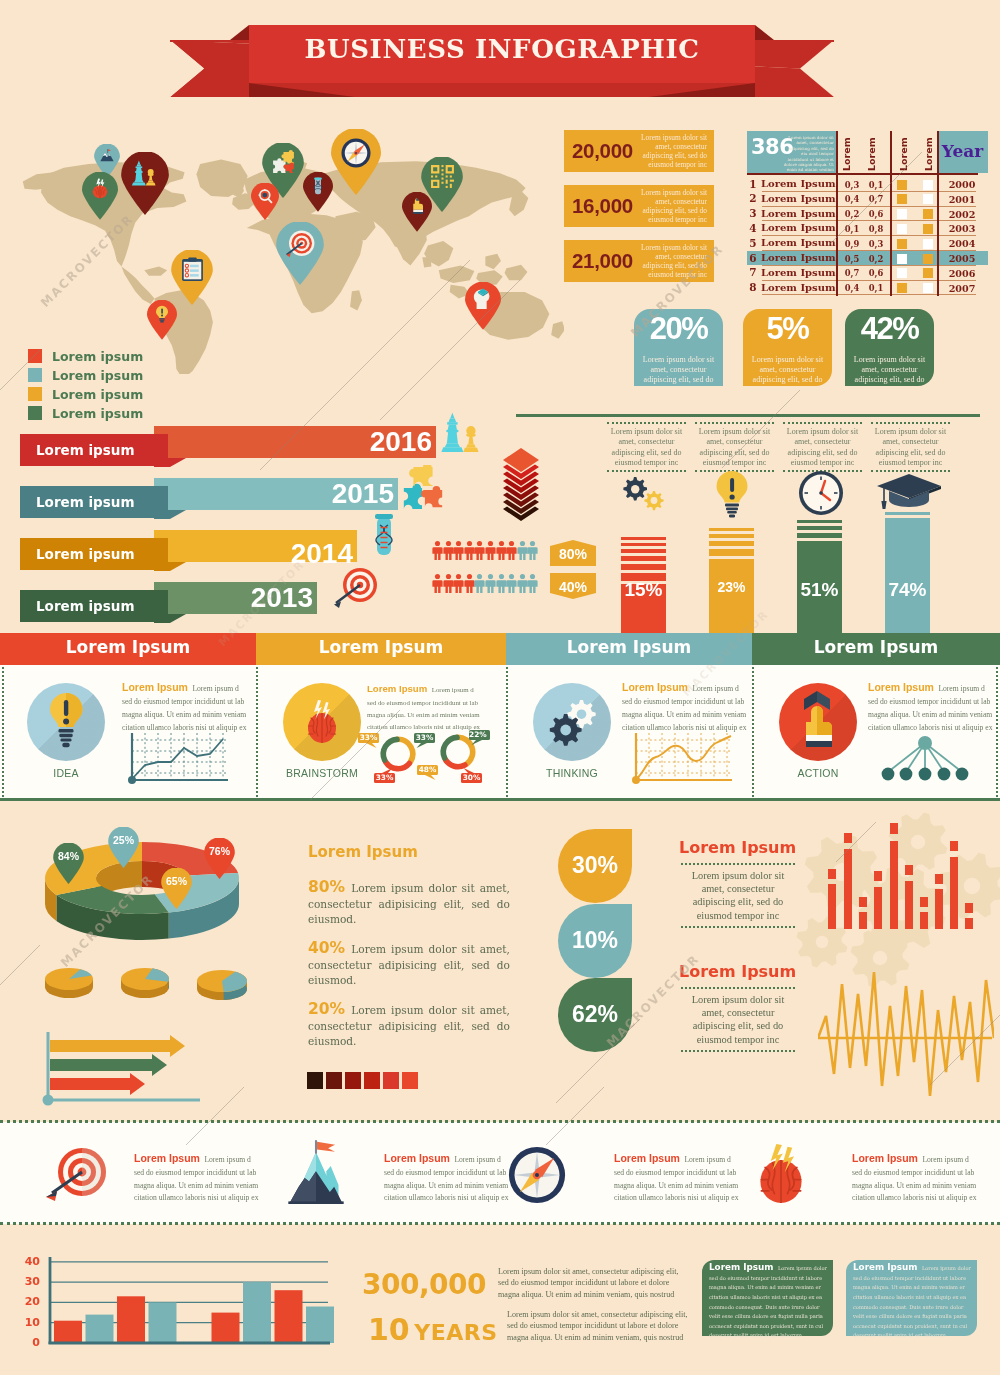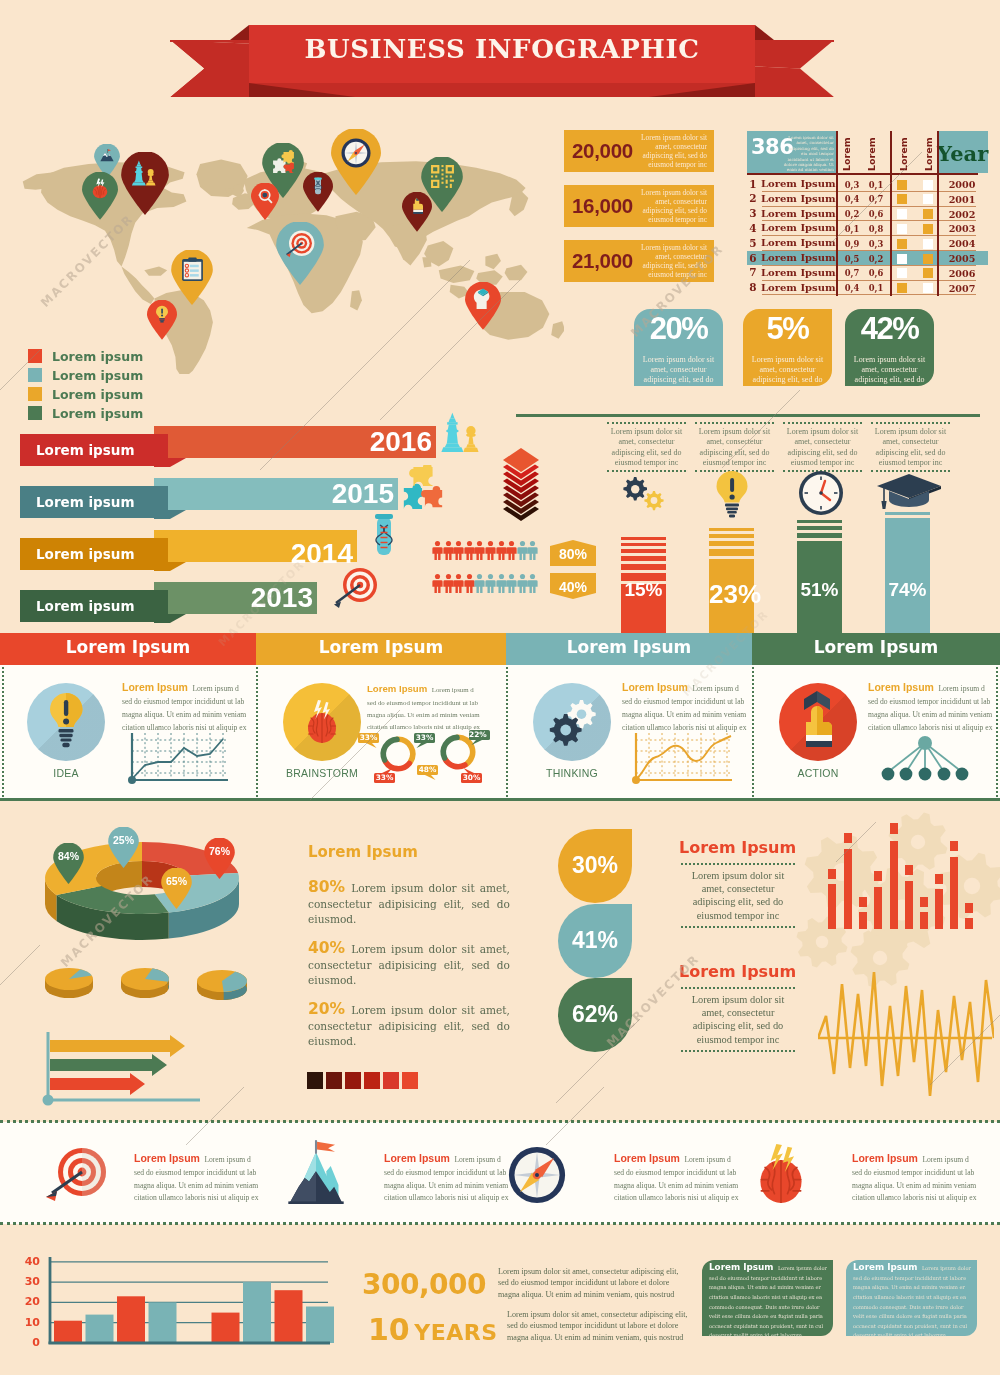--- a/index.html
+++ b/index.html
@@ -18,21 +18,21 @@
   .bignum .v{position:absolute;left:8px;top:9px;font-family:"Liberation Sans",sans-serif;font-weight:bold;font-size:20.5px;color:#7f1d1d;letter-spacing:-0.3px;}
   .bignum .t{position:absolute;right:7px;top:4px;width:68px;text-align:right;font-family:"Liberation Serif",serif;font-size:7.4px;line-height:8.9px;color:#fbe8d2;}
   
   #tbl{left:742px;top:128px;width:230px;}
   .tb-badge{position:absolute;left:0;top:0;width:89px;height:42px;background:#79b3b5;overflow:hidden;}
   .tb-badge .n{position:absolute;left:4px;top:4px;font-family:"DejaVu Sans",sans-serif;font-weight:bold;font-size:21px;color:#fff;letter-spacing:-0.5px;}
   .tb-badge .t{position:absolute;left:36px;top:4px;width:51px;font-family:"DejaVu Serif",serif;font-size:4.1px;line-height:5.4px;color:#f2e7d6;text-align:right;}
   .tb-colh{position:absolute;top:0;width:20px;height:42px;}
   .tb-colh span{position:absolute;left:10px;bottom:2px;transform:rotate(-90deg);transform-origin:left bottom;white-space:nowrap;font-family:"DejaVu Sans",sans-serif;font-weight:bold;font-size:9.5px;color:#7b1d15;}
   .tb-year{position:absolute;left:190px;top:0;width:51px;height:42px;background:#79b3b5;}
-  .tb-year span{position:absolute;left:0;right:0;top:10px;text-align:center;font-family:"DejaVu Serif",serif;font-weight:bold;font-size:21px;color:#14532d;}
+  .tb-year span{position:absolute;left:0;right:0;top:10px;text-align:center;font-family:"DejaVu Serif",serif;font-weight:bold;font-size:17px;color:#4c1d95;}
   .tb-row{position:absolute;left:0;width:241px;height:14.8px;}
   .tb-row .n{position:absolute;left:0px;top:1px;width:12px;text-align:center;font-family:"DejaVu Serif",serif;font-weight:bold;font-size:10.5px;color:#7b1d15;}
   .tb-row .lb{position:absolute;left:14px;top:1.5px;width:73px;text-align:center;white-space:nowrap;font-family:"DejaVu Serif",serif;font-weight:bold;font-size:10px;color:#7b1d15;}
   .tb-row .a{position:absolute;top:3px;width:22px;text-align:center;font-family:"DejaVu Serif",serif;font-weight:bold;font-size:8.4px;color:#7b1d15;}
   .tb-row .sq{position:absolute;top:3px;width:10px;height:10px;}
   .tb-row .yr{position:absolute;left:192px;top:2.5px;width:46px;text-align:center;font-family:"DejaVu Serif",serif;font-weight:bold;font-size:9.6px;color:#7b1d15;}
   .tb-sep{position:absolute;height:1px;background:#c98c5e;}
   
   .pcard{position:absolute;width:89px;height:77px;}
   .pcard .v{position:absolute;left:0;right:0;top:2px;text-align:center;font-family:"Liberation Sans",sans-serif;font-weight:bold;font-size:31px;color:#fff;letter-spacing:-1.5px;}
@@ -669,21 +669,21 @@
   <div class="abs" style="left:0;top:36px;width:45px;height:8px;background:#e8472b;"></div>
   <div class="abs" style="left:0;top:47px;width:45px;height:50px;background:#e8472b;"></div>
   <div class="abs" style="left:0;top:42px;width:45px;text-align:center;font-family:'Liberation Sans',sans-serif;font-weight:bold;font-size:19px;color:#fff;">15%</div>
 </div>
 <div class="abs" style="left:709px;top:528px;width:45px;height:106px;">
   <div class="abs" style="left:0;top:0px;width:45px;height:3px;background:#eaa72a;"></div>
   <div class="abs" style="left:0;top:6px;width:45px;height:4px;background:#eaa72a;"></div>
   <div class="abs" style="left:0;top:13px;width:45px;height:5px;background:#eaa72a;"></div>
   <div class="abs" style="left:0;top:21px;width:45px;height:7px;background:#eaa72a;"></div>
   <div class="abs" style="left:0;top:31px;width:45px;height:75px;background:#eaa72a;"></div>
-  <div class="abs" style="left:0;top:51px;width:45px;text-align:center;font-family:'Liberation Sans',sans-serif;font-weight:bold;font-size:26px;color:#fff;">23%</div>
+  <div class="abs" style="left:0;top:51px;width:45px;text-align:center;font-family:'Liberation Sans',sans-serif;font-weight:bold;font-size:14px;color:#fff;">23%</div>
 </div>
 <div class="abs" style="left:797px;top:520px;width:45px;height:114px;">
   <div class="abs" style="left:0;top:0px;width:45px;height:3px;background:#4c7a53;"></div>
   <div class="abs" style="left:0;top:6px;width:45px;height:4px;background:#4c7a53;"></div>
   <div class="abs" style="left:0;top:13px;width:45px;height:5px;background:#4c7a53;"></div>
   <div class="abs" style="left:0;top:21px;width:45px;height:93px;background:#4c7a53;"></div>
   <div class="abs" style="left:0;top:59px;width:45px;text-align:center;font-family:'Liberation Sans',sans-serif;font-weight:bold;font-size:19px;color:#fff;">51%</div>
 </div>
 <div class="abs" style="left:885px;top:512px;width:45px;height:122px;">
   <div class="abs" style="left:0;top:0px;width:45px;height:3px;background:#79b3b5;"></div>
@@ -1045,21 +1045,21 @@
   <div class="abs" style="left: 76px; top: 0px; width: 16px; height: 17px; background: rgb(217, 56, 42);"></div>
   <div class="abs" style="left: 95px; top: 0px; width: 16px; height: 17px; background: rgb(232, 71, 43);"></div>
 </div>
 
 <div class="abs" style="left:558px;top:829px;width:74px;height:74px;">
   <div class="abs" style="left: 0px; top: 0px; width: 74px; height: 74px; border-radius: 50% 0px 50% 50%; background: rgb(234, 167, 42);"></div>
   <div class="abs" style="left:0;top:23px;width:74px;text-align:center;font-family:'Liberation Sans',sans-serif;font-weight:bold;font-size:23px;color:#fff;">30%</div>
 </div>
 <div class="abs" style="left:558px;top:904px;width:74px;height:74px;">
   <div class="abs" style="left: 0px; top: 0px; width: 74px; height: 74px; border-radius: 50% 0px 50% 50%; background: rgb(121, 179, 181);"></div>
-  <div class="abs" style="left:0;top:23px;width:74px;text-align:center;font-family:'Liberation Sans',sans-serif;font-weight:bold;font-size:23px;color:#fff;">41%</div>
+  <div class="abs" style="left:0;top:23px;width:74px;text-align:center;font-family:'Liberation Sans',sans-serif;font-weight:bold;font-size:23px;color:#fff;">10%</div>
 </div>
 <div class="abs" style="left:558px;top:978px;width:74px;height:74px;">
   <div class="abs" style="left: 0px; top: 0px; width: 74px; height: 74px; border-radius: 50% 0px 50% 50%; background: rgb(76, 122, 83);"></div>
   <div class="abs" style="left:0;top:23px;width:74px;text-align:center;font-family:'Liberation Sans',sans-serif;font-weight:bold;font-size:23px;color:#fff;">62%</div>
 </div>
 
 <div class="abs" style="left:679px;top:838px;width:118px;">
   <div style="font-family:'DejaVu Sans',sans-serif;font-weight:bold;font-size:16px;color:#e8472b;text-align:left;line-height:20px;">Lorem Ipsum</div>
   <div class="dashline" style="margin:5px 0 4px 2px;width:114px;"></div>
   <div style="font-family:'Liberation Serif',serif;font-size:10.4px;line-height:13.2px;color:#5c6b52;text-align:center;width:96px;margin-left:11px;">Lorem ipsum dolor sit amet, consectetur adipiscing elit, sed do eiusmod tempor inc</div>

